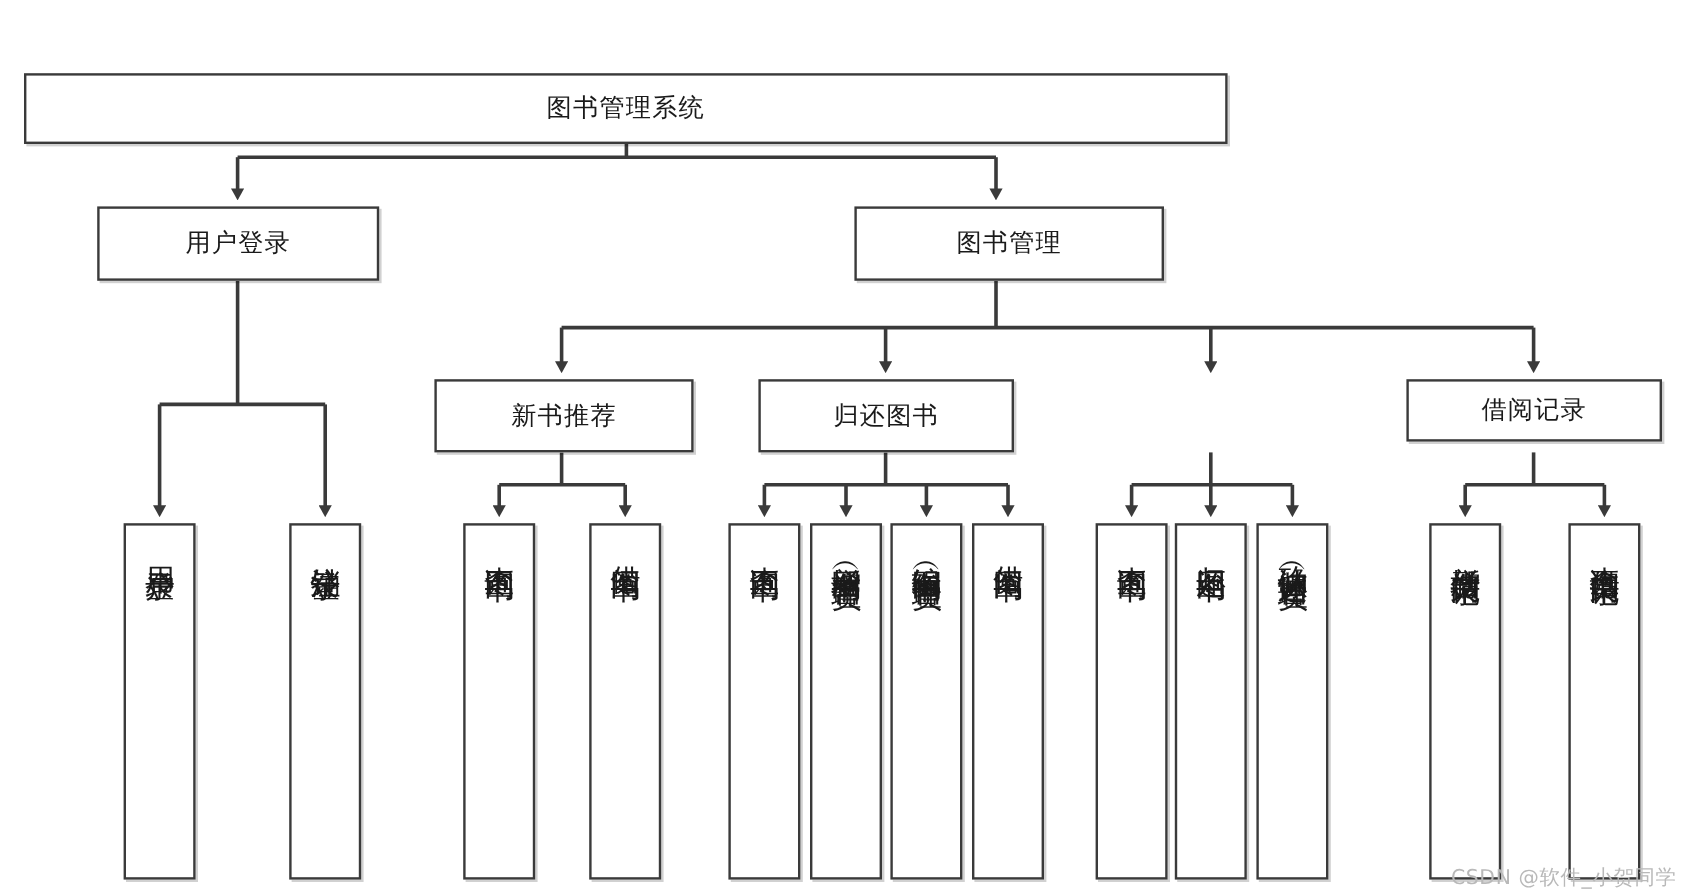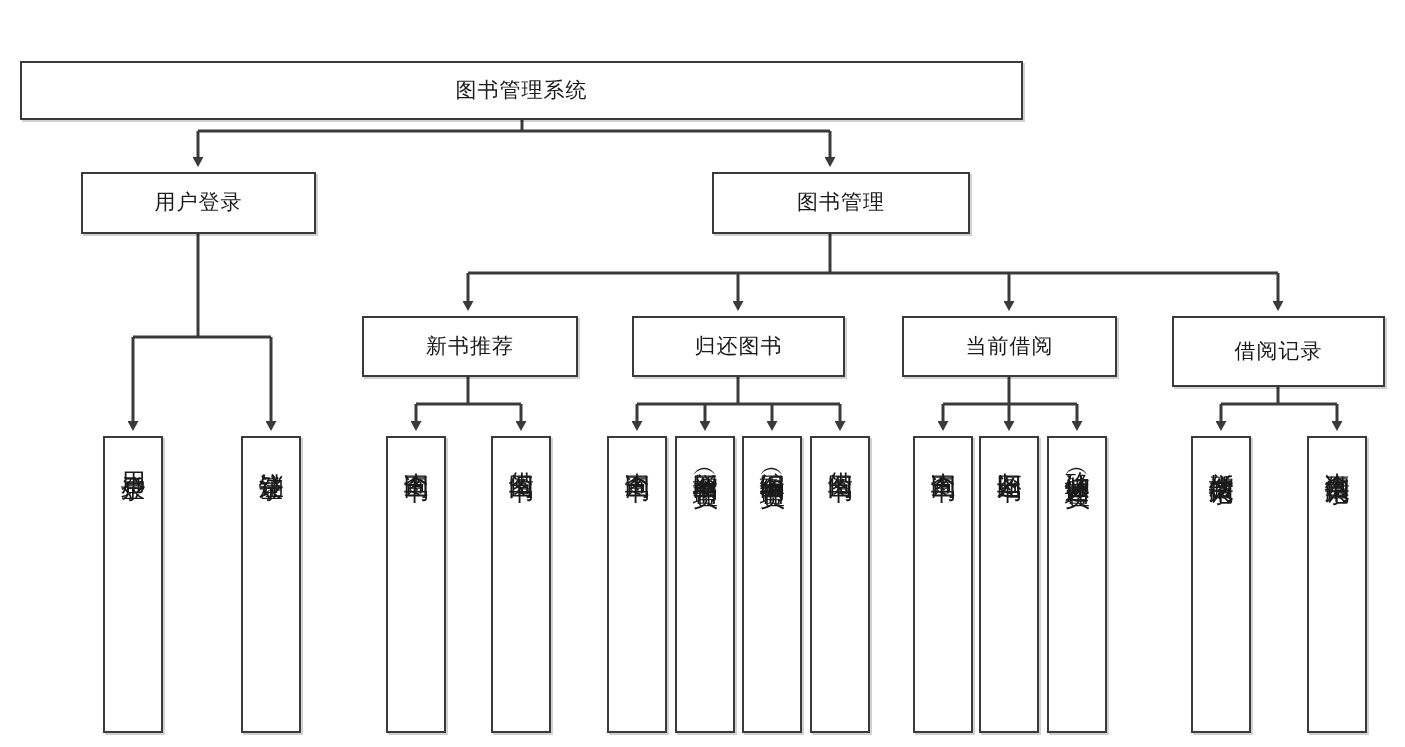--- a/index.html
+++ b/index.html
@@ -132,24 +132,21 @@
   <div class="node horizontal" style="left:712px; top:172px; width:258px; height:62px;">
     <span>图书管理</span>
   </div>
 
   <div class="node horizontal" style="left:362px; top:316px; width:216px; height:61px;">
     <span>新书推荐</span>
   </div>
   <div class="node horizontal" style="left:632px; top:316px; width:213px; height:61px;">
     <span>归还图书</span>
   </div>
-  <div class="node horizontal" style="left:902px; top:316px; width:215px; height:61px;">
-    <span>当前借阅</span>
-  </div>
-  <div class="node horizontal" style="left:1172px; top:316px; width:213px; height:71px;">
+  <div class="node horizontal" style="left:1172px; top:316px; width:213px; height:52px;">
     <span>借阅记录</span>
   </div>
 
   <div class="node vertical" style="left:103px; top:436px; width:60px; height:297px;">
     <span class="vtext">用户登录</span>
   </div>
   <div class="node vertical" style="left:241px; top:436px; width:60px; height:297px;">
     <span class="vtext">注销登录</span>
   </div>
 
@@ -183,14 +180,15 @@
     <span class="vtext">确认归还（管理员）</span>
   </div>
 
   <div class="node vertical" style="left:1191px; top:436px; width:60px; height:297px;">
     <span class="vtext">新增借阅记录</span>
   </div>
   <div class="node vertical" style="left:1307px; top:436px; width:60px; height:297px;">
     <span class="vtext">查询借阅记录</span>
   </div>
 
+  <div class="watermark">CSDN @软件_小贺同学</div>
 
 </div>
 
 </body></html>

